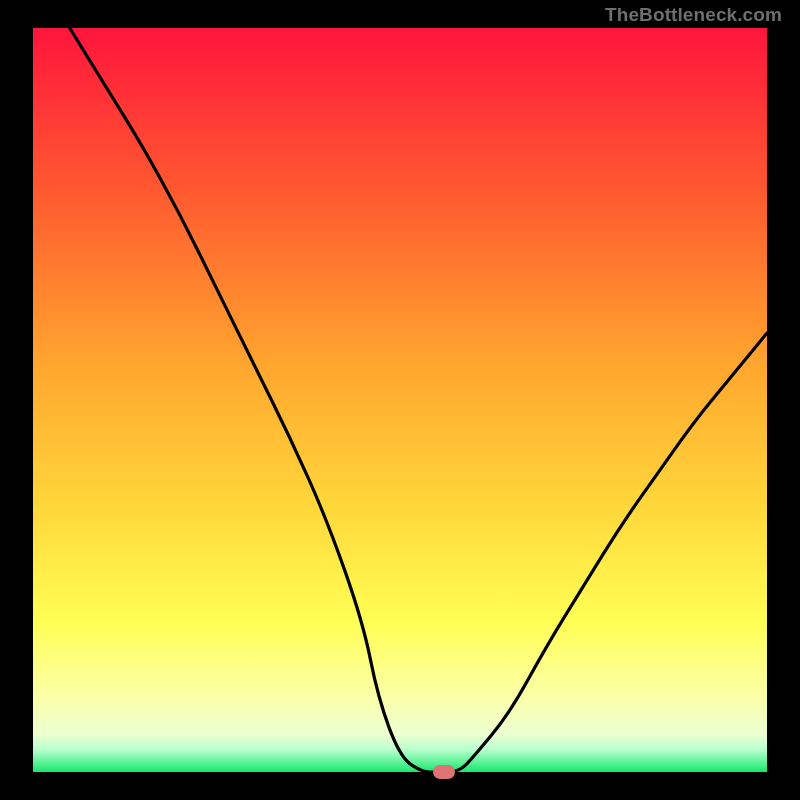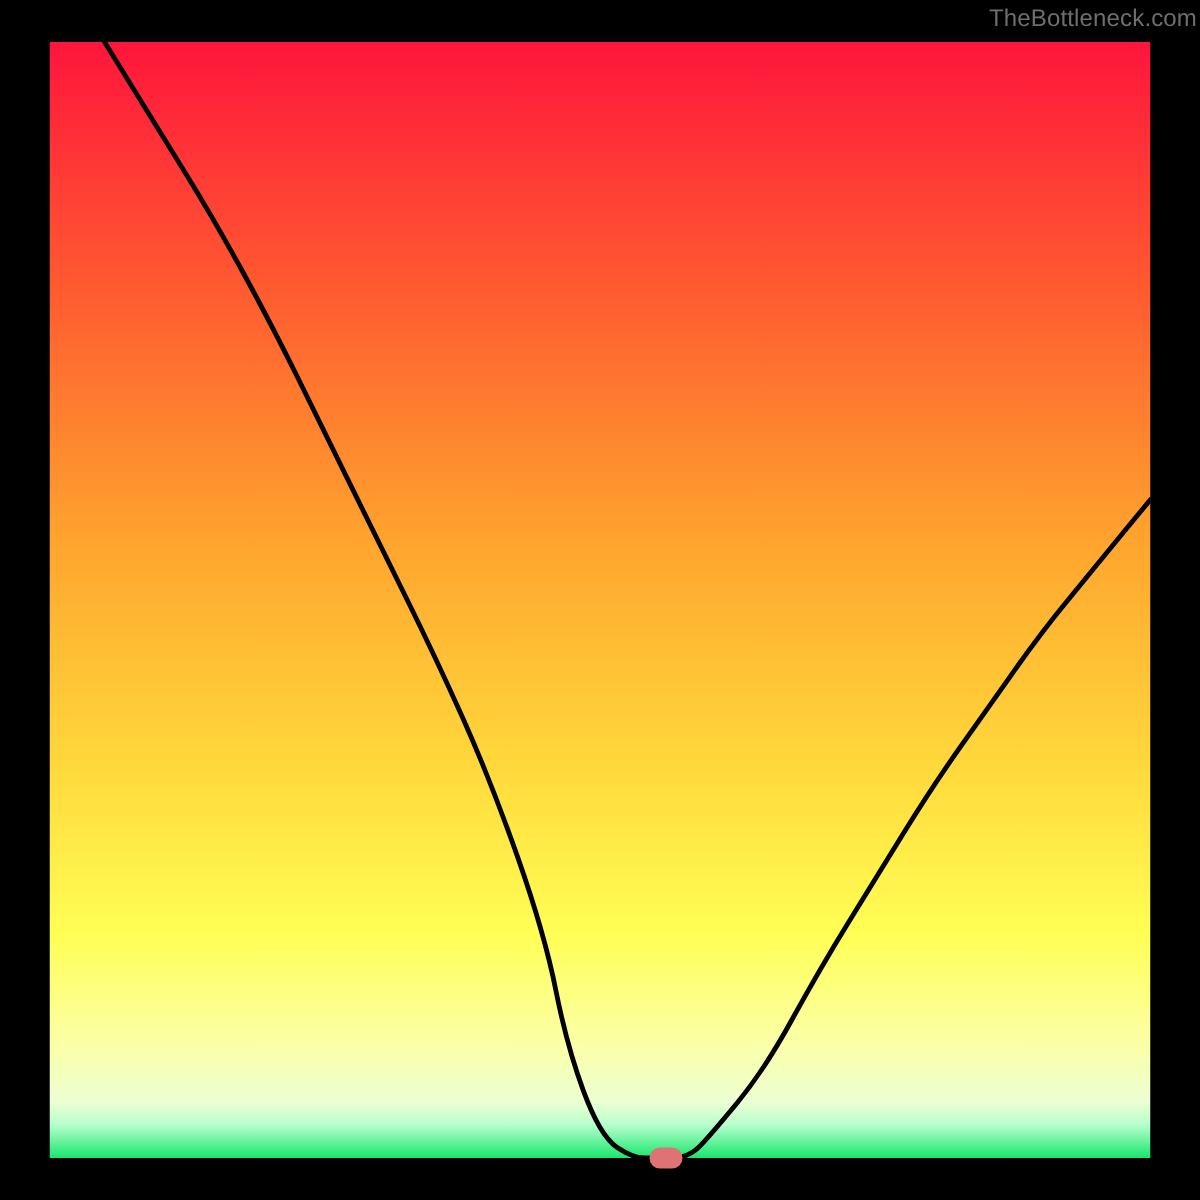--- a/index.html
+++ b/index.html
@@ -15,24 +15,24 @@
     position: absolute;
     left: 0;
     top: 0;
     width: 800px;
     height: 800px;
     background: #000;
   }
   .watermark {
     position: absolute;
     top: 4px;
-    right: 2px;
+    right: 18px;
     color: #6e6e6e;
-    font-size: 16px;
-    font-weight: 400;
+    font-size: 19px;
+    font-weight: 700;
     letter-spacing: 0.1px;
     user-select: none;
   }
   
   .plot {
     position: absolute;
     left: 33px;
     top: 28px;
     width: 734px;
     height: 744px;

